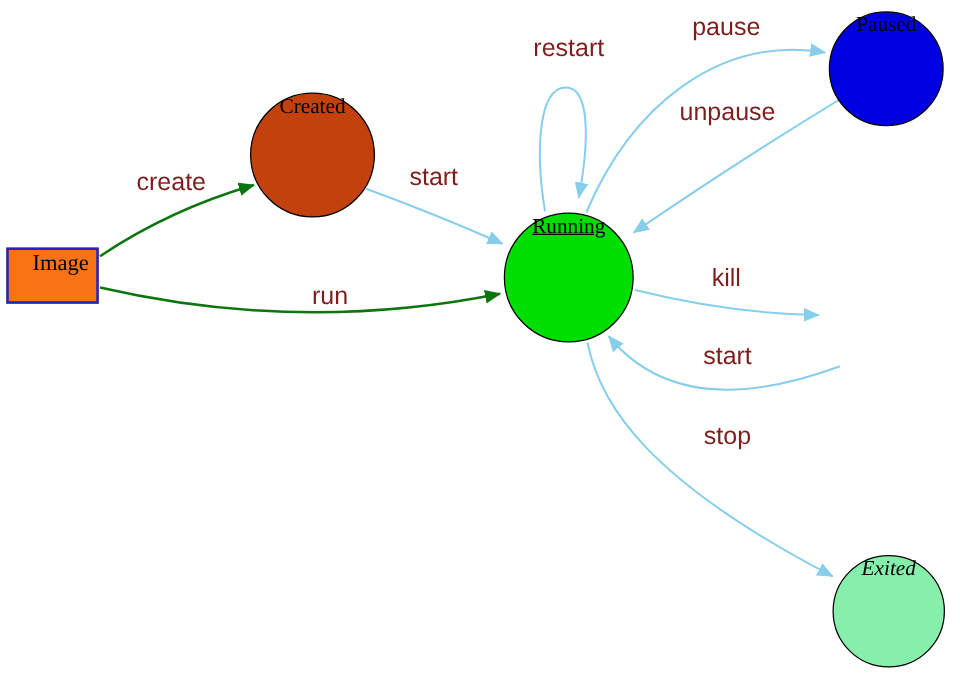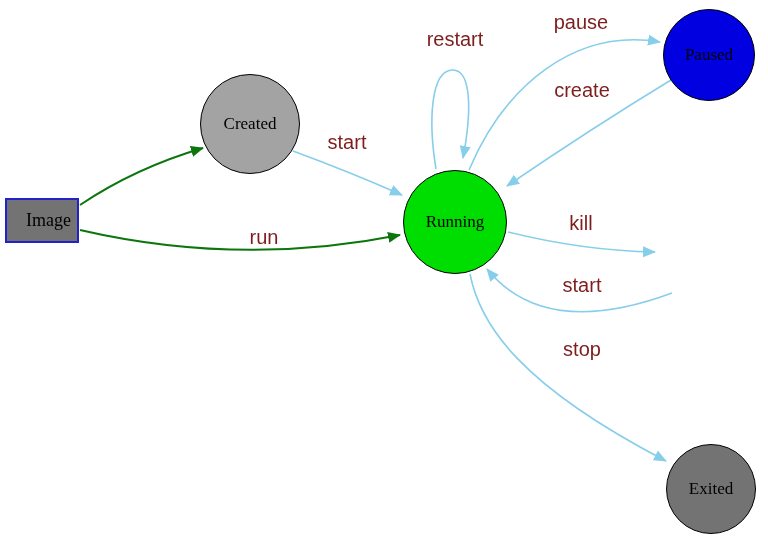--- a/index.html
+++ b/index.html
@@ -6,37 +6,37 @@
   .canvas{
     position:relative;
     width:768px;height:538px;
     background:#ffffff;
     overflow:hidden;
     font-family:"Liberation Sans", sans-serif;
   }
   .edges{position:absolute;left:0;top:0;width:768px;height:538px;}
   .node{
     position:absolute;
-    display:flex;align-items:center;justify-content:center;
+    display:flex;align-items:flex-start;justify-content:center;
     box-sizing:border-box;
     font-family:"Liberation Serif", serif;
     font-size:17px;color:#000;
     text-align:center;
   }
   .circle{border:1.5px solid #000;border-radius:50%;}
   .node-image{
-    border:2px solid #2222cc;background:#737373;
+    border:2px solid #2222cc;background:#f97316;
     font-size:18px;
     padding-left:13px;
   }
-  .node-created{background:#a3a3a3;}
-  .node-running{background:#00dd00;}
+  .node-created{background:#c2410c;}
+  .node-running{background:#00dd00;text-decoration:underline;}
   .node-paused{background:#0000e0;}
   .node-stopped{background:#f40000;}
-  .node-exited{background:#737373;}
+  .node-exited{background:#86efac;font-style:italic;}
   .elabel{
     position:absolute;
     transform:translate(-50%,-50%);
     font-family:"Liberation Sans", sans-serif;
     font-size:20px;color:#7f1d1d;
     white-space:nowrap;
     line-height:1;
   }
 </style>
 </head>
@@ -79,22 +79,23 @@
 
   <div class="node circle node-paused" style="left:663px;top:9px;width:92px;height:92px;">
     <span>Paused</span>
   </div>
 
 
   <div class="node circle node-exited" style="left:666px;top:444px;width:90px;height:90px;">
     <span>Exited</span>
   </div>
 
+  <div class="elabel" style="left:137px;top:146px">create</div>
   <div class="elabel" style="left:264px;top:237px">run</div>
   <div class="elabel" style="left:347px;top:142px">start</div>
   <div class="elabel" style="left:455px;top:39px">restart</div>
   <div class="elabel" style="left:581px;top:22px">pause</div>
-  <div class="elabel" style="left:582px;top:90px">create</div>
+  <div class="elabel" style="left:582px;top:90px">unpause</div>
   <div class="elabel" style="left:581px;top:223px">kill</div>
   <div class="elabel" style="left:582px;top:285px">start</div>
   <div class="elabel" style="left:582px;top:349px">stop</div>
 
 </div>
 
 </body></html>

